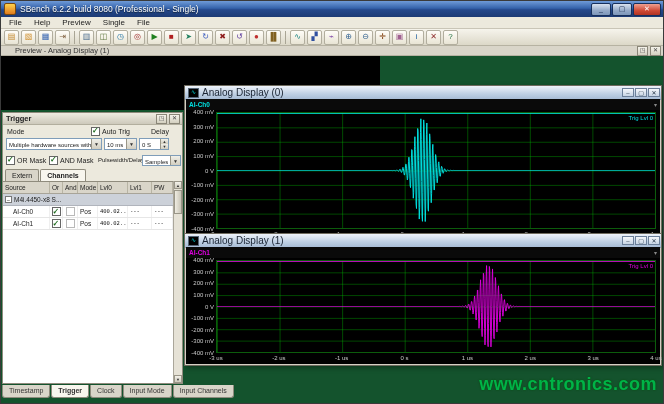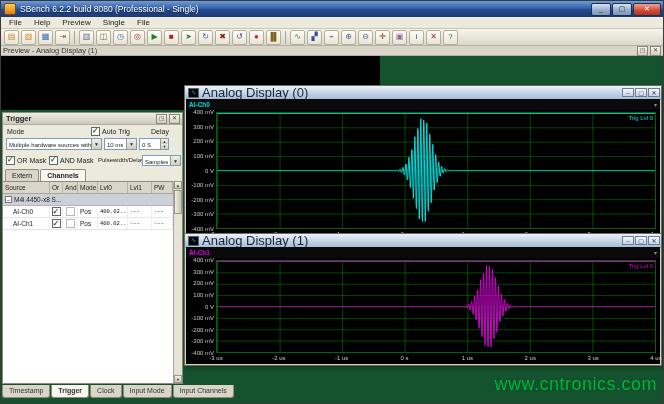--- a/index.html
+++ b/index.html
@@ -13,21 +13,21 @@
   .wbtn.close{background:linear-gradient(#f0a090,#cf4a36 60%,#b03323);color:#fff;width:26px;}
   
   #menubar{position:absolute;left:0;top:16px;width:100%;height:12px;background:#ece9dd;border-bottom:1px solid #c9c5b7;display:flex;align-items:center;padding-left:2px;box-sizing:border-box;}
   .menu-item{font-size:8px;color:#222;padding:0 6px;line-height:12px;}
   
   #toolbar{position:absolute;left:0;top:28px;width:100%;height:17px;background:linear-gradient(#f6f4ec,#dcd8c8);border-bottom:1px solid #b6b2a2;display:flex;align-items:center;padding-left:2px;box-sizing:border-box;}
   .tb-btn{width:13px;height:13px;margin:0 1px;border:1px solid #b2ae9e;border-radius:2px;background:linear-gradient(#fffdf8,#e8e4d4);font-size:8px;line-height:12px;text-align:center;flex:none;overflow:hidden;}
   .tb-sep{width:0;height:13px;border-left:1px solid #a9a595;margin:0 3px;flex:none;}
   
   #preview-row{position:absolute;left:0;top:45px;width:100%;height:10px;background:#d9d5c9;border-bottom:1px solid #b6b2a2;display:flex;align-items:center;box-sizing:border-box;}
-  #preview-label{font-size:7.5px;color:#333;padding-left:2px;flex:1;}
+  #preview-label{font-size:7.5px;color:#333;padding-left:14px;flex:1;}
   .mini-btn{width:9px;height:8px;border:1px solid #8a8678;background:linear-gradient(#f4f2ea,#d4d0c0);font-size:6px;line-height:7px;text-align:center;color:#444;margin-right:2px;flex:none;}
   
   #preview-pane{position:absolute;left:0;top:55px;width:379px;height:54px;background:#000;}
   
   #trigger-panel{position:absolute;left:1px;top:111px;width:181px;height:272px;background:#ece9dd;border:1px solid #8f8b7d;box-sizing:border-box;font-size:7px;color:#222;}
   #trigger-header{height:11px;background:linear-gradient(#efece2,#cdc9bb);border-bottom:1px solid #b2ae9e;display:flex;align-items:center;}
   #trigger-title{font-size:7.5px;font-weight:bold;padding-left:3px;flex:1;}
   .lbl{position:absolute;white-space:nowrap;}
   .cbwrap{position:absolute;display:flex;align-items:center;white-space:nowrap;}
   .cb{display:inline-block;width:7px;height:7px;border:1px solid #666;background:#fff;position:relative;margin-right:2px;flex:none;box-sizing:content-box;}
@@ -57,39 +57,39 @@
   
   #dock-tabs{position:absolute;left:1px;top:384px;height:13px;display:flex;}
   .dtab{padding:0 6px;font-size:7px;line-height:12px;background:#d9d5c9;border:1px solid #8f8b7d;border-top:none;border-radius:0 0 3px 3px;margin-right:1px;color:#333;}
   .dtab.active{background:#f8f6ee;font-weight:bold;}
   
   .display{position:absolute;left:183px;width:478px;background:#d4d0c4;border:1px solid #6e6a5e;box-shadow:2px 2px 5px rgba(0,0,0,.35);box-sizing:border-box;z-index:5;}
   #display0{top:84px;height:157px;}
   #display1{top:232px;height:133px;}
   .disp-title{height:13px;background:linear-gradient(#eef3fa,#bfd0e4 60%,#a8bdd6);display:flex;align-items:center;border-bottom:1px solid #8fa3bd;}
   .disp-icon{width:9px;height:8px;margin:0 3px;background:#000;border:1px solid #567;color:#0dd;font-size:6px;line-height:7px;text-align:center;flex:none;}
-  .disp-title-text{font-size:13px;color:#1a2433;flex:1;white-space:nowrap;overflow:hidden;}
+  .disp-title-text{font-size:10px;color:#1a2433;flex:1;white-space:nowrap;overflow:hidden;}
   .dbtn{width:12px;height:9px;margin-right:1px;border:1px solid #6b7f99;background:linear-gradient(#f4f7fb,#c7d4e4);font-size:6px;line-height:8px;text-align:center;color:#234;flex:none;box-sizing:border-box;}
   .chanbar{position:absolute;left:1px;right:1px;top:13px;height:11px;background:#0a0a0a;display:flex;align-items:center;border-bottom:1px solid #2a2a2a;}
   .chan-label{font-size:6.5px;font-weight:bold;padding-left:3px;flex:1;}
   .chan-opt{color:#888;font-size:6px;padding-right:3px;}
   .disp-body{position:absolute;left:1px;right:1px;top:24px;bottom:1px;background:#000;}
   .yaxis{position:absolute;left:0;top:2px;bottom:11px;width:30px;}
   .ytick{position:absolute;right:2px;transform:translateY(-50%);font-size:6px;color:#c9c9c9;white-space:nowrap;}
   .xaxis{position:absolute;left:30px;right:4px;bottom:0;height:10px;}
   .xtick{position:absolute;top:1px;transform:translateX(-50%);font-size:6px;color:#c9c9c9;white-space:nowrap;}
   .plot{position:absolute;left:30px;right:4px;top:2px;bottom:11px;border:1px solid #0c5c0c;box-sizing:border-box;
         background-image:linear-gradient(to right,rgba(0,185,0,.40) 1px,transparent 1px),
                          linear-gradient(to bottom,rgba(0,185,0,.40) 1px,transparent 1px);
         background-size:calc(100%/7) calc(100%/8);}
   .wave{position:absolute;left:0;top:0;width:100%;height:100%;display:block;}
   .trigline{position:absolute;left:0;right:0;top:0;height:1px;opacity:.8;}
   .triglabel{position:absolute;right:2px;top:2px;font-size:6px;}
   
-  #watermark{position:absolute;right:6px;top:373px;font-size:18px;font-weight:normal;color:#00b347;z-index:40;text-shadow:0 0 2px rgba(0,70,0,.8);letter-spacing:.5px;}
+  #watermark{position:absolute;right:6px;top:373px;font-size:18px;font-weight:bold;color:#00b347;z-index:40;text-shadow:0 0 2px rgba(0,70,0,.8);letter-spacing:.5px;}
 </style>
 </head>
 <body>
 
 <div id="app">
 
   <div id="titlebar">
     <span id="app-icon"></span>
     <span id="title-text">SBench 6.2.2 build 8080 (Professional - Single)</span>
     <span class="wbtns">

